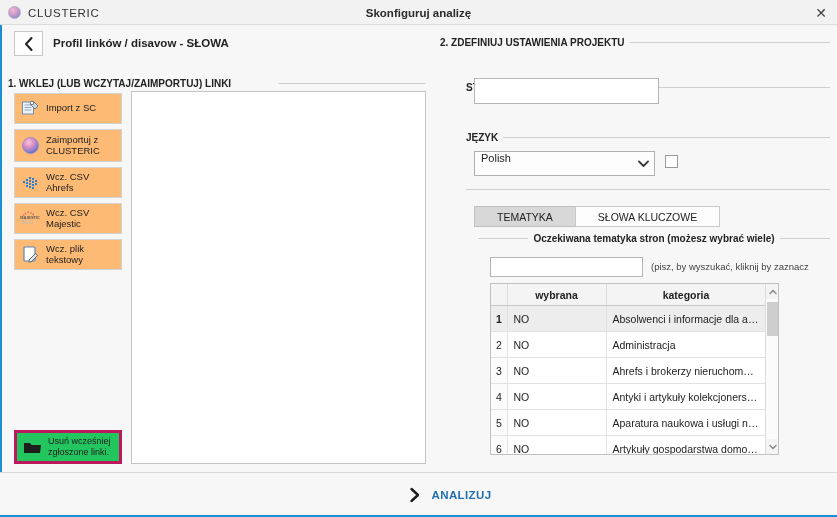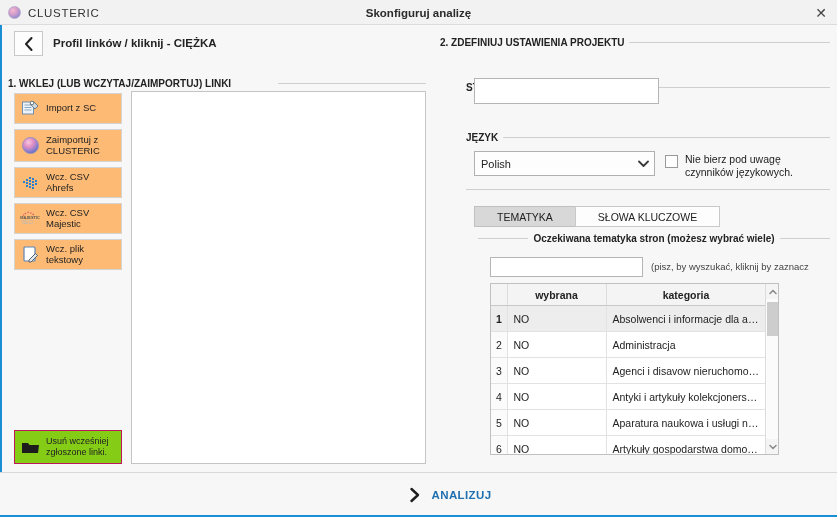--- a/index.html
+++ b/index.html
@@ -109,22 +109,22 @@
   .side-btn .ico {
     width: 20px; height: 20px; flex: 0 0 20px;
     display: flex; align-items: center; justify-content: center;
   }
   .side-btn .lbl { white-space: pre-line; }
   .side-btn.tall { height: 33px; }
 
   .delete-btn {
     position: absolute; left: 14px; top: 430px;
     width: 108px; height: 34px;
-    background: #84cc16;
-    border: 1px solid #be185d;
+    background: #22c55e;
+    border: 3px solid #be185d;
     display: flex; align-items: center; gap: 6px;
     padding: 0 4px 0 5px;
     box-sizing: border-box;
     cursor: pointer;
     font-size: 9px; color: #222; line-height: 1.2;
   }
   .delete-btn .lbl { white-space: pre-line; }
 
   .links-area {
     position: absolute; left: 131px; top: 91px;
@@ -154,21 +154,21 @@
     position: absolute; left: 474px; top: 110px;
     font-size: 9px; color: #555;
   }
 
   .jezyk-legend { left: 466px; top: 132px; width: 364px; }
   .lang-select {
     position: absolute; left: 474px; top: 151px;
     width: 181px; height: 25px;
     background: #fdfdfd; border: 1px solid #b0b0b0;
     box-sizing: border-box;
-    display: flex; align-items: center;
+    display: flex; 
     padding: 0 0 0 6px;
     font-size: 11px; color: #222;
     cursor: pointer;
   }
   .lang-select .caret {
     margin-left: auto; width: 22px; height: 100%;
     display: flex; align-items: center; justify-content: center;
   }
   .lang-check {
     position: absolute; left: 665px; top: 153px;
@@ -316,21 +316,21 @@
     <div class="close-btn">✕</div>
   </div>
 
   <div class="left-accent"></div>
 
   <div class="back-btn">
     <svg width="9" height="14" viewBox="0 0 9 14">
       <path d="M7.5 1 L2 7 L7.5 13" stroke="#222" stroke-width="2" fill="none" stroke-linecap="round" stroke-linejoin="round"></path>
     </svg>
   </div>
-  <div class="page-title">Profil linków / kliknij - CIĘŻKA</div>
+  <div class="page-title">Profil linków / disavow - SŁOWA</div>
 
   <div class="grp-legend sec1-legend">
     <span>1. WKLEJ (LUB WCZYTAJ/ZAIMPORTUJ) LINKI</span>
     <span class="rule"></span>
   </div>
 
   <div class="side-btns">
 
     <div class="side-btn">
       <span class="ico">
@@ -447,22 +447,20 @@
   <div class="lang-select">
     <span>Polish</span>
     <span class="caret">
       <svg width="11" height="8" viewBox="0 0 11 8">
         <path d="M1 1.5 L5.5 6 L10 1.5" stroke="#3b3b3b" stroke-width="1.8" fill="none" stroke-linecap="round" stroke-linejoin="round"></path>
       </svg>
     </span>
   </div>
   <div class="lang-check">
     <span class="box"></span>
-    <span class="txt">Nie bierz pod uwagę
-czynników językowych.</span>
   </div>
 
   <div class="grp-legend dodatkowe-legend">
     <span class="rule"></span>
   </div>
 
   <div class="tabs">
     <div class="tab active">
       <span>TEMATYKA</span>
     </div>
@@ -501,21 +499,21 @@
           <td>Absolwenci i informacje dla absol...</td>
         </tr>
         <tr>
           <td class="rownum">2</td>
           <td>NO</td>
           <td>Administracja</td>
         </tr>
         <tr>
           <td class="rownum">3</td>
           <td>NO</td>
-          <td>Agenci i disavow nieruchomości</td>
+          <td>Ahrefs i brokerzy nieruchomości</td>
         </tr>
         <tr>
           <td class="rownum">4</td>
           <td>NO</td>
           <td>Antyki i artykuły kolekcjonerskie</td>
         </tr>
         <tr>
           <td class="rownum">5</td>
           <td>NO</td>
           <td>Aparatura naukowa i usługi nauko...</td>

